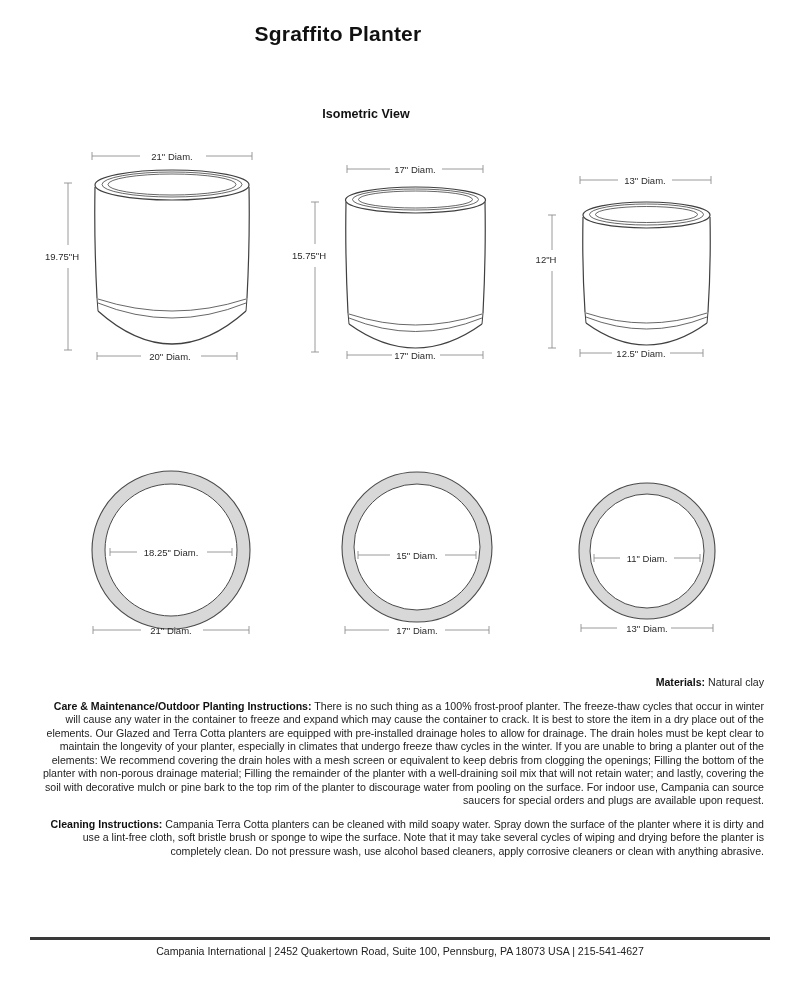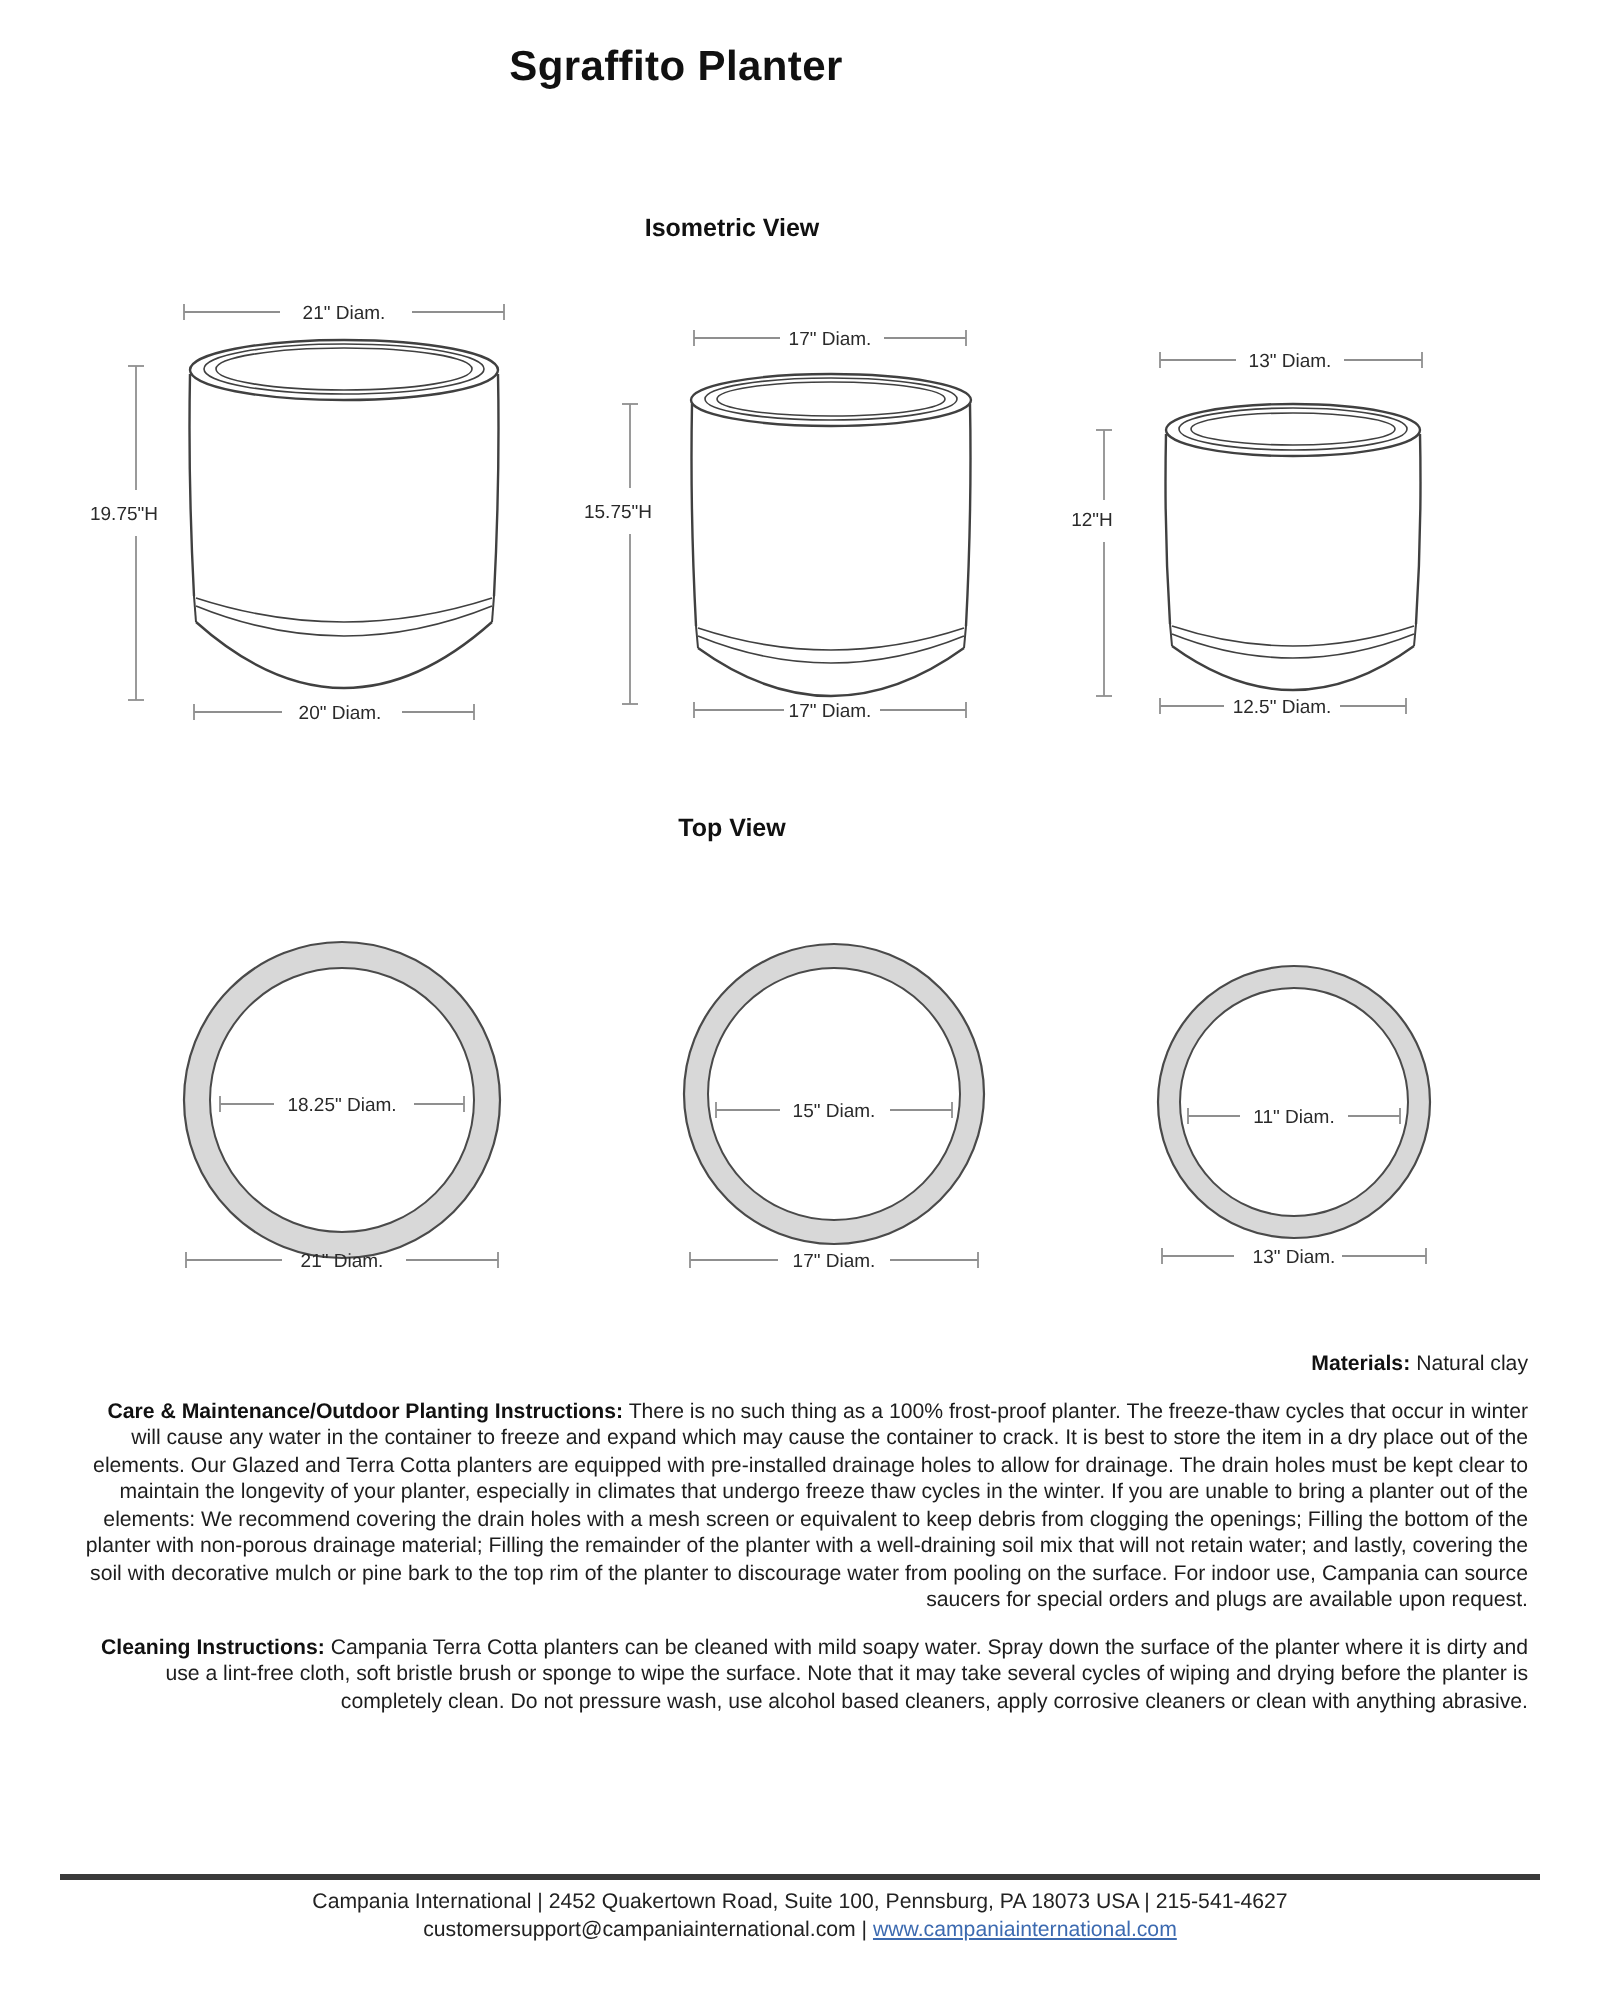--- a/index.html
+++ b/index.html
@@ -154,21 +154,20 @@
       <g class="dim">
         <line class="dim-line" x1="580" y1="209" x2="580" y2="217"></line>
         <line class="dim-line" x1="703" y1="209" x2="703" y2="217"></line>
         <line class="dim-line" x1="580" y1="213" x2="612" y2="213"></line>
         <line class="dim-line" x1="670" y1="213" x2="703" y2="213"></line>
         <text class="dim-label" x="641" y="216.5" text-anchor="middle">12.5" Diam.</text>
       </g>
     </g>
   </svg>
 
-  <div class="section-heading heading-top">Top View</div>
 
   <svg class="topview-svg" width="800" height="200" viewBox="0 0 800 200">
 
     <g>
       <circle class="ring-outer" cx="171" cy="110" r="79"></circle>
       <circle class="ring-inner" cx="171" cy="110" r="66"></circle>
       <g class="dim">
         <line class="dim-line" x1="110" y1="108" x2="110" y2="116"></line>
         <line class="dim-line" x1="232" y1="108" x2="232" y2="116"></line>
         <line class="dim-line" x1="110" y1="112" x2="137" y2="112"></line>
@@ -224,15 +223,14 @@
   </svg>
 
   <div class="textblock">
     <p><strong>Materials:</strong> <span>Natural clay</span></p>
     <p><strong>Care &amp; Maintenance/Outdoor Planting Instructions:</strong> <span>There is no such thing as a 100% frost-proof planter. The freeze-thaw cycles that occur in winter will cause any water in the container to freeze and expand which may cause the container to crack. It is best to store the item in a dry place out of the elements. Our Glazed and Terra Cotta planters are equipped with pre-installed drainage holes to allow for drainage. The drain holes must be kept clear to maintain the longevity of your planter, especially in climates that undergo freeze thaw cycles in the winter. If you are unable to bring a planter out of the elements: We recommend covering the drain holes with a mesh screen or equivalent to keep debris from clogging the openings; Filling the bottom of the planter with non-porous drainage material; Filling the remainder of the planter with a well-draining soil mix that will not retain water; and lastly, covering the soil with decorative mulch or pine bark to the top rim of the planter to discourage water from pooling on the surface. For indoor use, Campania can source saucers for special orders and plugs are available upon request.</span></p>
     <p><strong>Cleaning Instructions:</strong> <span>Campania Terra Cotta planters can be cleaned with mild soapy water. Spray down the surface of the planter where it is dirty and use a lint-free cloth, soft bristle brush or sponge to wipe the surface. Note that it may take several cycles of wiping and drying before the planter is completely clean. Do not pressure wash, use alcohol based cleaners, apply corrosive cleaners or clean with anything abrasive.</span></p>
   </div>
 
   <div class="footer-rule"></div>
   <div class="footer-line footer-line1">Campania International | 2452 Quakertown Road, Suite 100, Pennsburg, PA 18073 USA | 215-541-4627</div>
-  <div class="footer-line footer-line2"><span>customersupport@campaniainternational.com</span><span> | </span><a href="#" class="footer-link">www.campaniainternational.com</a></div>
 
 </div>
 
 </body></html>

